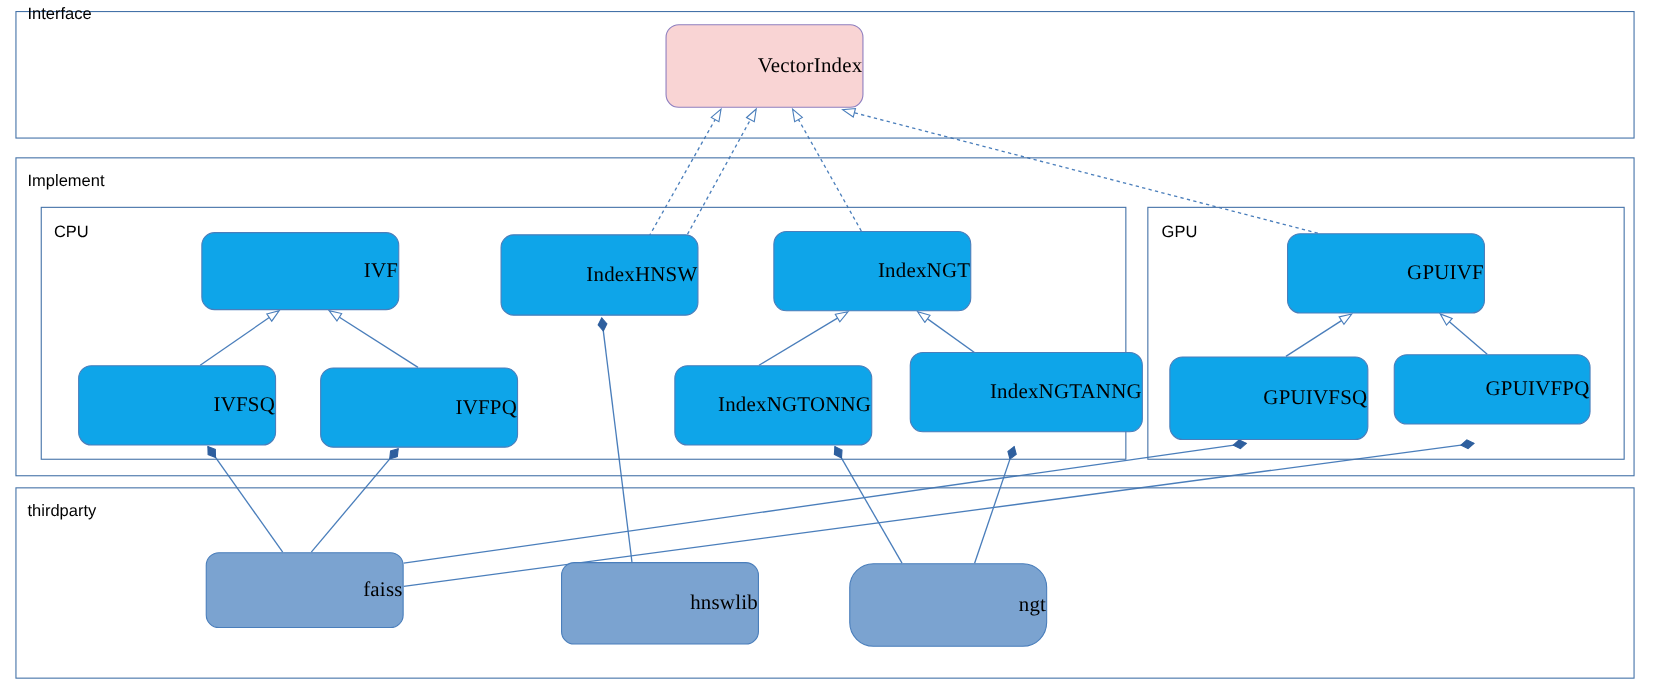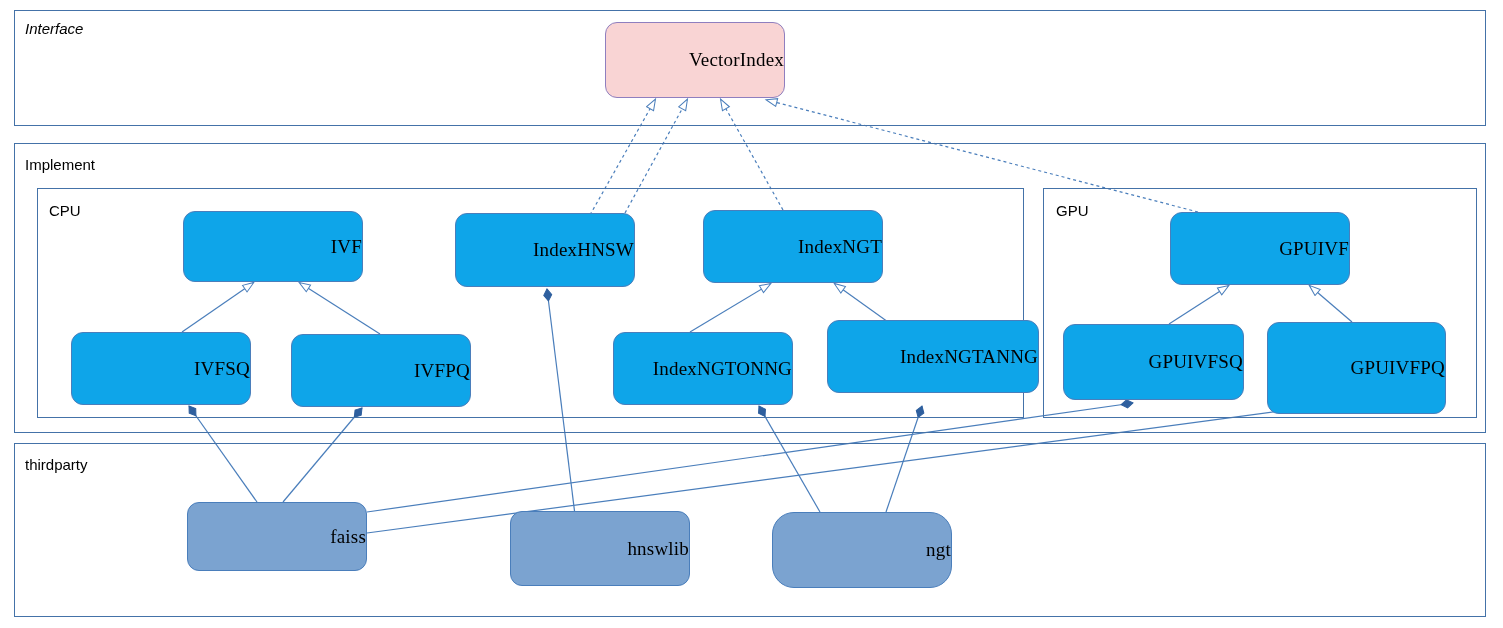--- a/index.html
+++ b/index.html
@@ -98,21 +98,21 @@
         <line x1="367" y1="512" x2="1133" y2="403" stroke="#4a7ebb" stroke-width="1.2" fill="none" marker-end="url(#filled-diamond)"></line>
         <line x1="367" y1="533" x2="1340" y2="403" stroke="#4a7ebb" stroke-width="1.2" fill="none" marker-end="url(#filled-diamond)"></line>
         <line x1="575" y1="515" x2="547" y2="289" stroke="#4a7ebb" stroke-width="1.2" fill="none" marker-end="url(#filled-diamond)"></line>
         <line x1="820" y1="512" x2="759" y2="406" stroke="#4a7ebb" stroke-width="1.2" fill="none" marker-end="url(#filled-diamond)"></line>
         <line x1="886" y1="512" x2="922" y2="406" stroke="#4a7ebb" stroke-width="1.2" fill="none" marker-end="url(#filled-diamond)"></line>
       </g>
   </svg>
 
   <div id="group-layer">
       <div class="group" style="left: 14px; top: 10px; width: 1472px; height: 116px;"></div>
-      <div class="group-label" style="left: 25px; top: 21px; font-style: italic;">Interface</div>
+      <div class="group-label" style="left: 25px; top: 5px;">Interface</div>
       <div class="group" style="left: 14px; top: 143px; width: 1472px; height: 290px;"></div>
       <div class="group-label" style="left: 25px; top: 157px;">Implement</div>
       <div class="group" style="left: 37px; top: 188px; width: 987px; height: 230px;"></div>
       <div class="group-label" style="left: 49px; top: 203px;">CPU</div>
       <div class="group" style="left: 1043px; top: 188px; width: 434px; height: 230px;"></div>
       <div class="group-label" style="left: 1056px; top: 203px;">GPU</div>
       <div class="group" style="left: 14px; top: 443px; width: 1472px; height: 174px;"></div>
       <div class="group-label spellerr" style="left: 25px; top: 457px;">thirdparty</div>
     </div>
 
@@ -140,21 +140,21 @@
       </div>
       <div class="node impl" style="left: 613px; top: 332px; width: 180px; height: 73px;">
         <span>IndexNGTONNG</span>
       </div>
       <div class="node impl" style="left: 827px; top: 320px; width: 212px; height: 73px;">
         <span>IndexNGTANNG</span>
       </div>
       <div class="node impl" style="left: 1063px; top: 324px; width: 181px; height: 76px;">
         <span>GPUIVFSQ</span>
       </div>
-      <div class="node impl" style="left: 1267px; top: 322px; width: 179px; height: 92px;">
+      <div class="node impl" style="left: 1267px; top: 322px; width: 179px; height: 64px;">
         <span>GPUIVFPQ</span>
       </div>
       <div class="node thirdp" style="left: 187px; top: 502px; width: 180px; height: 69px;">
         <span>faiss</span>
       </div>
       <div class="node thirdp" style="left: 485px; top: 511px; width: 180px; height: 75px; margin-left: 25px;">
         <span>hnswlib</span>
       </div>
       <div class="node thirdp" style="left: 772px; top: 512px; width: 180px; height: 76px; border-radius: 22px;">
         <span>ngt</span>

